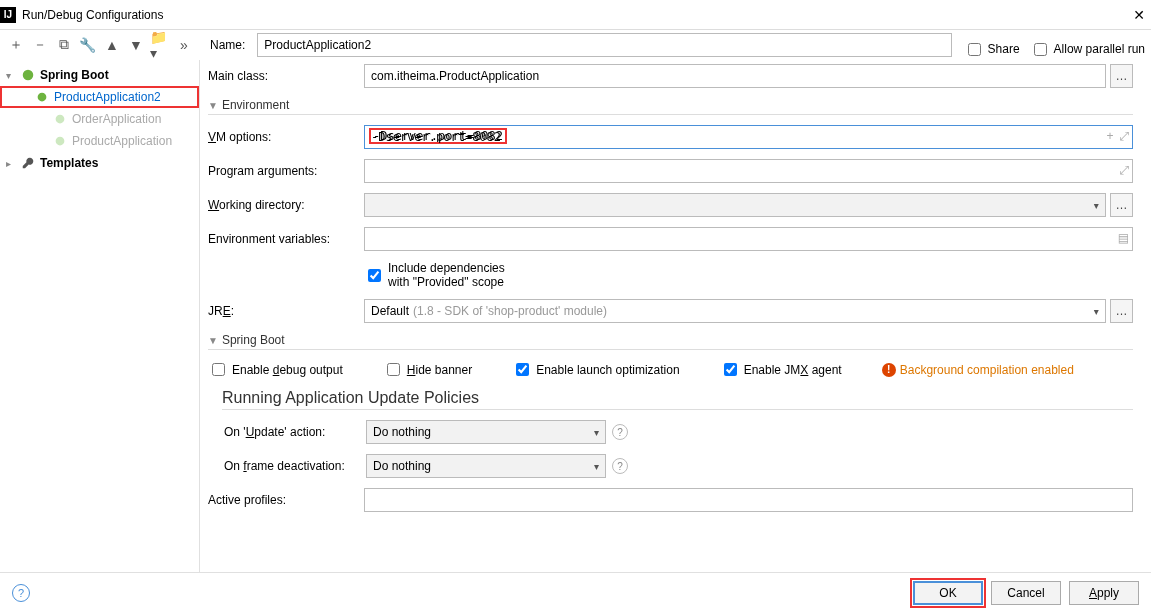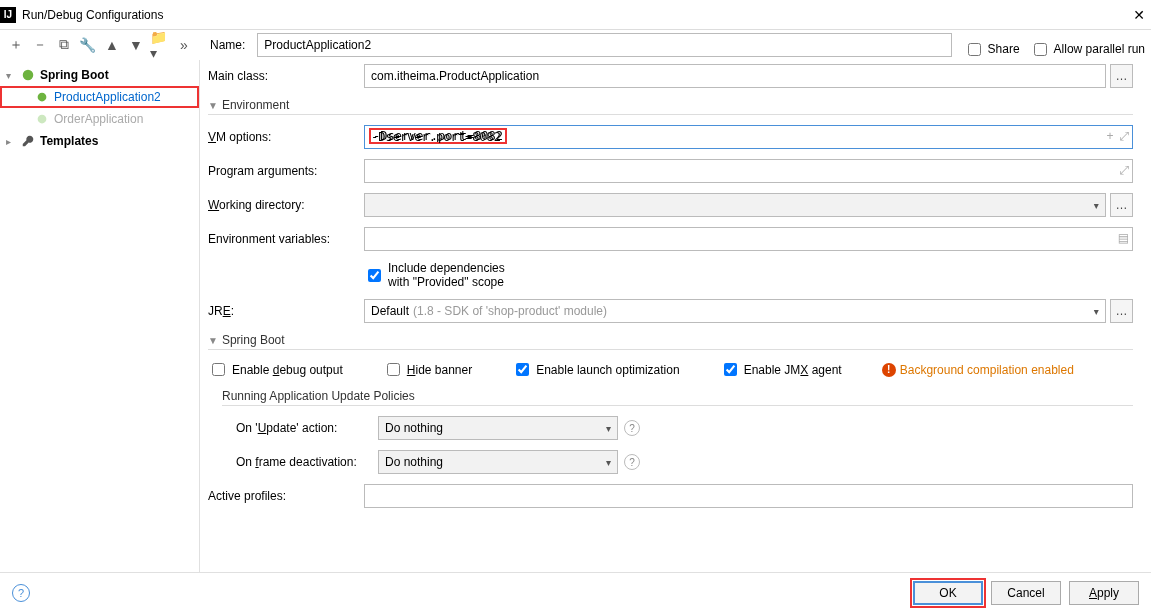--- a/index.html
+++ b/index.html
@@ -8,21 +8,21 @@
 .titlebar .logo { width: 16px; height: 16px; background: #000; margin-right: 6px; display: flex; align-items: center; justify-content: center; color: #fff; font-size: 10px; font-weight: bold; }
 .titlebar .close { margin-left: auto; font-size: 14px; cursor: pointer; padding: 0 6px; }
 .toolbar { display: flex; align-items: center; height: 30px; padding: 0 6px; gap: 4px; border-bottom: 1px solid transparent; }
 .tbtn { width: 20px; height: 20px; display: inline-flex; align-items: center; justify-content: center; color: #555; cursor: pointer; font-size: 14px; }
 .main { display: flex; flex: 1; min-height: 0; }
 .tree { width: 200px; border-right: 1px solid #e0e0e0; padding: 4px 0; }
 .tree-row { display: flex; align-items: center; height: 22px; padding-left: 6px; cursor: pointer; }
 .tree-row .exp { width: 14px; color: #888; font-size: 10px; }
 .tree-row .ic { width: 16px; height: 16px; margin-right: 4px; display: inline-flex; align-items: center; justify-content: center; }
 .tree-row.bold span.txt { font-weight: bold; }
-.tree-row.indent1 { padding-left: 34px; }
+.tree-row.indent1 { padding-left: 52px; }
 .tree-row.selected { border: 2px solid #e33; padding-left: 32px; }
 .tree-row.selected .txt { color: #0066cc; }
 .tree-row.dim .txt { color: #aaa; }
 .form { flex: 1; padding: 4px 12px 0 8px; display: flex; flex-direction: column; overflow: hidden; }
 .form-scroll { flex: 1; overflow-y: auto; padding-right: 6px; }
 .row { display: flex; align-items: center; margin-bottom: 10px; }
 .row label { width: 156px; color: #000; }
 .row .field { flex: 1; display: flex; align-items: center; gap: 4px; }
 input[type=text], .dropdown { height: 24px; border: 1px solid #bbb; padding: 0 6px; background: #fff; width: 100%; }
 .dropdown { background: #f2f2f2; display: flex; align-items: center; position: relative; }
@@ -30,22 +30,22 @@
 .dropdown .hint { color: #999; margin-left: 4px; }
 .iconbtn { width: 24px; height: 24px; border: 1px solid #bbb; background: #f5f5f5; display: inline-flex; align-items: center; justify-content: center; cursor: pointer; font-size: 12px; color: #444; }
 .section { margin: 4px 0 10px 0; }
 .section-head { display: flex; align-items: center; font-size: 12px; color: #333; border-bottom: 1px solid #ddd; padding-bottom: 2px; margin-bottom: 10px; }
 .section-head .tri { font-size: 10px; margin-right: 4px; color: #888; }
 .chk { display: inline-flex; align-items: center; gap: 4px; }
 .und { text-decoration: underline; }
 .vm-highlight { border: 2px solid #e33; padding: 0 2px; position: absolute; left: 5px; top: 3px; font-family: monospace; font-size: 12px; height: 16px; display: inline-flex; align-items: center; pointer-events: none; }
 .vm-input { border: 1px solid #4a90d9 !important; position: relative; font-family: monospace; }
 .inline-icons { position: absolute; right: 4px; top: 4px; display: flex; gap: 6px; color: #aaa; font-size: 11px; }
-.subsection-head { font-size: 12px; color: #333; border-bottom: 1px solid #ddd; padding-bottom: 2px; margin: 6px 0 10px 14px; }
-.sub-row { display: flex; align-items: center; margin: 0 0 10px 28px; }
+.subsection-head { font-size: 16px; color: #333; border-bottom: 1px solid #ddd; padding-bottom: 2px; margin: 6px 0 10px 14px; }
+.sub-row { display: flex; align-items: center; margin: 0 0 10px 16px; }
 .sub-row label { width: 142px; }
 .sub-row .dropdown { width: 240px; flex: none; text-align: right; }
 .checkrow { display: flex; align-items: center; gap: 40px; margin: 0 0 10px 0; }
 .warn { color: #d70; display: inline-flex; align-items: center; gap: 4px; }
 .warn-ic { width: 14px; height: 14px; border-radius: 50%; background: #d40; color: #fff; display: inline-flex; align-items: center; justify-content: center; font-size: 10px; font-weight: bold; }
 .footer { display: flex; align-items: center; height: 40px; padding: 0 12px; border-top: 1px solid #e0e0e0; gap: 8px; }
 .footer .help { width: 18px; height: 18px; border-radius: 50%; border: 1px solid #4a90d9; color: #4a90d9; display: inline-flex; align-items: center; justify-content: center; font-size: 11px; cursor: pointer; }
 .footer .spacer { flex: 1; }
 .btn { height: 24px; min-width: 70px; border: 1px solid #aaa; background: #f3f3f3; padding: 0 12px; cursor: pointer; }
 .btn.primary { border: 2px solid #4a90d9; outline: 2px solid #e33; outline-offset: 1px; }
@@ -108,20 +108,28 @@
       <span class="txt">ProductApplication2</span>
     </div>
     <div class="tree-row indent1 dim">
       <span class="ic springic">
           <svg viewBox="0 0 16 16">
             <circle cx="8" cy="8" r="5" fill="#cde8c0"></circle>
           </svg>
         </span>
       <span class="txt">OrderApplication</span>
     </div>
+    <div class="tree-row indent1 dim">
+      <span class="ic springic">
+          <svg viewBox="0 0 16 16">
+            <circle cx="8" cy="8" r="5" fill="#cde8c0"></circle>
+          </svg>
+        </span>
+      <span class="txt">ProductApplication</span>
+    </div>
     <div class="tree-row bold">
       <span class="exp">▸</span>
       <span class="ic wrenchic">
           <svg viewBox="0 0 16 16">
             <path d="M10 2a4 4 0 00-3.8 5.2L2 11.4V14h2.6l4.2-4.2A4 4 0 1010 2z" fill="#555"></path>
           </svg>
         </span>
       <span class="txt">Templates</span>
     </div>
   </div>

